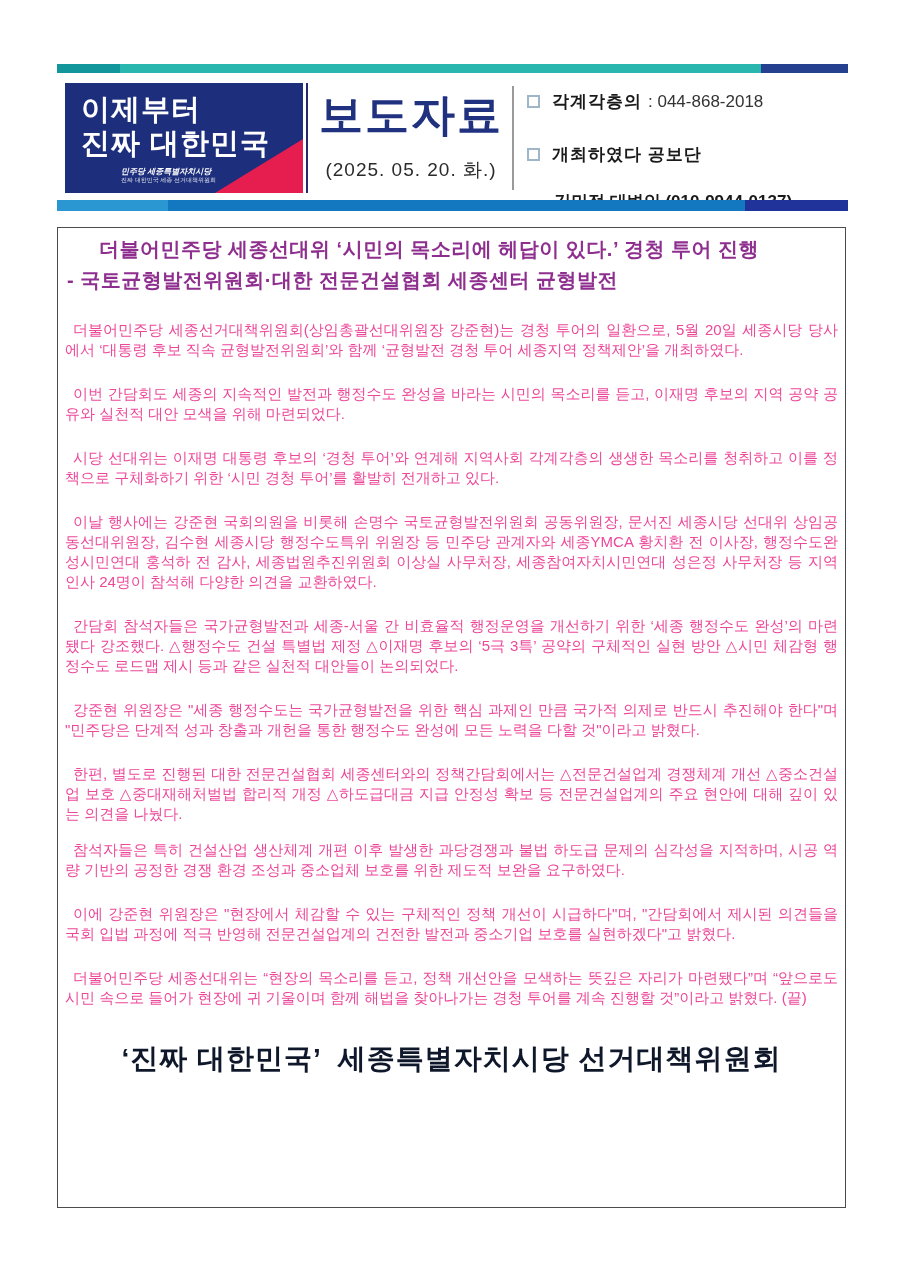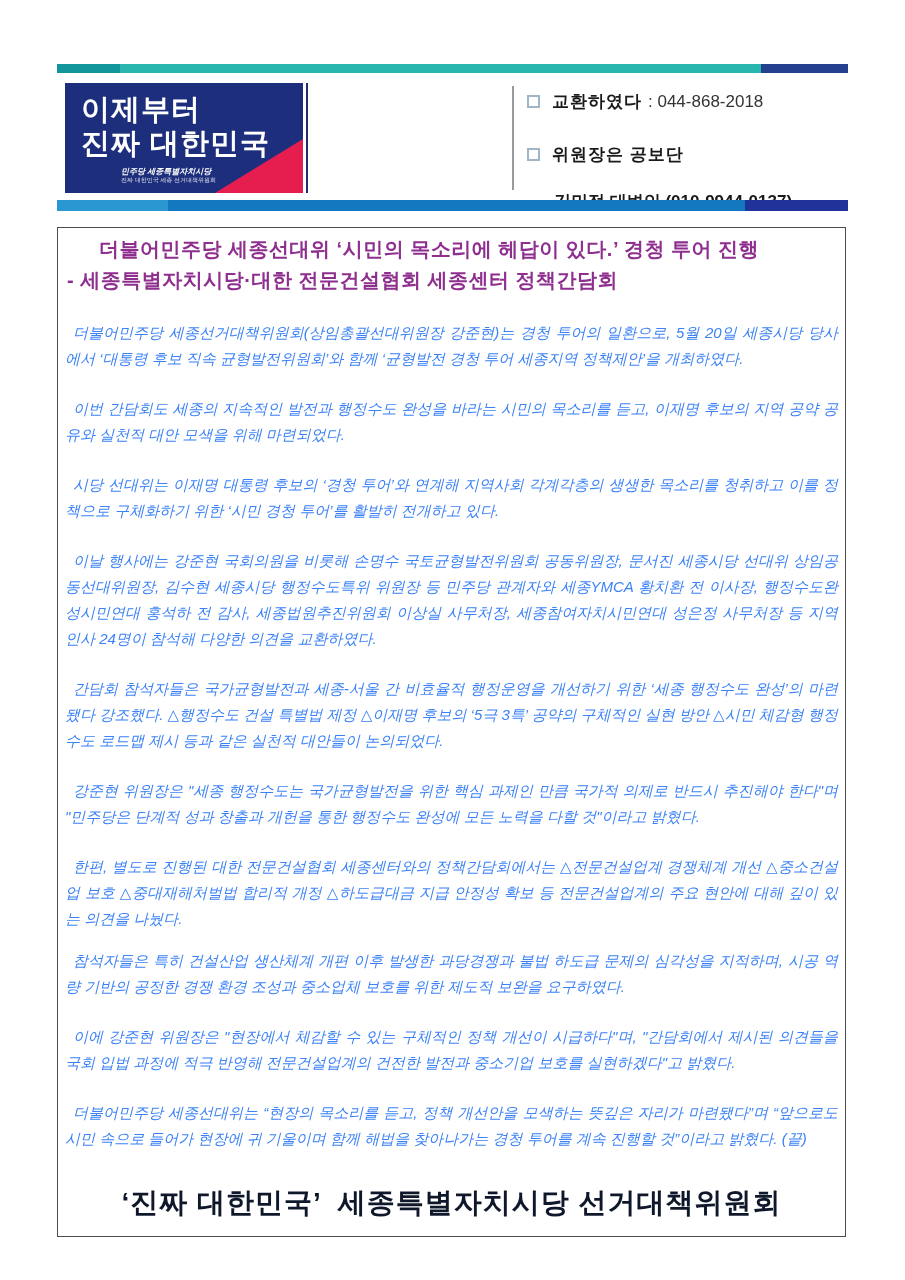--- a/index.html
+++ b/index.html
@@ -62,24 +62,23 @@
   
   .content-box {
     position: absolute; left: 57px; top: 227px; width: 789px; min-height: 981px;
     border: 1px solid #4c4c4c; padding: 6px 7px 14px 7px; background: #fff;
   }
   .title { color: #8e2e8e; font-weight: 800; font-size: 20px; line-height: 31px; letter-spacing: 0.5px; }
   .title .l1 { text-indent: 34px; }
   .title .l2 { text-indent: 2px; }
 
   p.body {
-    font-size: 15px; line-height: 26px; color: #3b82f6;
+    font-size: 15px; line-height: 20px; color: #ec4899;
     text-align: justify; margin: 24px 0 0 0; text-indent: 8px; font-weight: 500;
     word-break: break-word;
-    font-style: italic;
   }
   p.body.tight { margin-top: 16px; }
 
   .footer-line {
     margin-top: 32px; text-align: center; font-size: 28px; font-weight: 800;
     color: #0f172a; white-space: pre-wrap; letter-spacing: 1px;
   }
 </style>
 </head>
 <body>
@@ -101,51 +100,55 @@
       </div>
       <div class="red-tri"></div>
       <div class="logo-line">
         <div class="l1">민주당 세종특별자치시당</div>
         <div class="l2">진짜 대한민국 세종 선거대책위원회</div>
       </div>
     </div>
 
     <div class="vline1"></div>
 
+    <div class="doc-block">
+      <div class="doc-type">보도자료</div>
+      <div class="doc-date">(2025. 05. 20. 화.)</div>
+    </div>
 
     <div class="vline2"></div>
 
     <div class="contacts">
       <div class="contact-row first">
         <span class="cbx"></span>
-        <span class="c-label">교환하였다</span>
+        <span class="c-label">각계각층의</span>
         <span class="c-value">: 044-868-2018</span>
       </div>
       <div class="contact-row">
         <span class="cbx"></span>
-        <span class="c-label">위원장은 공보단</span>
+        <span class="c-label">개최하였다 공보단</span>
       </div>
       <div class="contact-row third">
         <span>김민정 대변인 (010-9944-0137)</span>
       </div>
     </div>
 
   </div>
 
   <div class="mid-bar">
     <div class="seg1"></div>
     <div class="seg2"></div>
     <div class="seg3"></div>
   </div>
 
   <div class="content-box">
 
     <div class="title">
       <div class="l1">더불어민주당 세종선대위 ‘시민의 목소리에 헤답이 있다.’ 경청 투어 진행</div>
-      <div class="l2">- 세종특별자치시당·대한 전문건설협회 세종센터 정책간담회</div>
+      <div class="l2">- 국토균형발전위원회·대한 전문건설협회 세종센터 균형발전</div>
     </div>
 
     <p class="body">더불어민주당 세종선거대책위원회(상임총괄선대위원장 강준현)는 경청 투어의 일환으로, 5월 20일 세종시당 당사에서 ‘대통령 후보 직속 균형발전위원회’와 함께 ‘균형발전 경청 투어 세종지역 정책제안’을 개최하였다.</p>
     <p class="body">이번 간담회도 세종의 지속적인 발전과 행정수도 완성을 바라는 시민의 목소리를 듣고, 이재명 후보의 지역 공약 공유와 실천적 대안 모색을 위해 마련되었다.</p>
     <p class="body">시당 선대위는 이재명 대통령 후보의 ‘경청 투어’와 연계해 지역사회 각계각층의 생생한 목소리를 청취하고 이를 정책으로 구체화하기 위한 ‘시민 경청 투어’를 활발히 전개하고 있다.</p>
     <p class="body">이날 행사에는 강준현 국회의원을 비롯해 손명수 국토균형발전위원회 공동위원장, 문서진 세종시당 선대위 상임공동선대위원장, 김수현 세종시당 행정수도특위 위원장 등 민주당 관계자와 세종YMCA 황치환 전 이사장, 행정수도완성시민연대 홍석하 전 감사, 세종법원추진위원회 이상실 사무처장, 세종참여자치시민연대 성은정 사무처장 등 지역 인사 24명이 참석해 다양한 의견을 교환하였다.</p>
     <p class="body">간담회 참석자들은 국가균형발전과 세종-서울 간 비효율적 행정운영을 개선하기 위한 ‘세종 행정수도 완성’의 마련됐다 강조했다. △행정수도 건설 특별법 제정 △이재명 후보의 ‘5극 3특’ 공약의 구체적인 실현 방안 △시민 체감형 행정수도 로드맵 제시 등과 같은 실천적 대안들이 논의되었다.</p>
     <p class="body">강준현 위원장은 "세종 행정수도는 국가균형발전을 위한 핵심 과제인 만큼 국가적 의제로 반드시 추진해야 한다"며 "민주당은 단계적 성과 창출과 개헌을 통한 행정수도 완성에 모든 노력을 다할 것"이라고 밝혔다.</p>
     <p class="body">한편, 별도로 진행된 대한 전문건설협회 세종센터와의 정책간담회에서는 △전문건설업계 경쟁체계 개선 △중소건설업 보호 △중대재해처벌법 합리적 개정 △하도급대금 지급 안정성 확보 등 전문건설업계의 주요 현안에 대해 깊이 있는 의견을 나눴다.</p>
     <p class="body tight">참석자들은 특히 건설산업 생산체계 개편 이후 발생한 과당경쟁과 불법 하도급 문제의 심각성을 지적하며, 시공 역량 기반의 공정한 경쟁 환경 조성과 중소업체 보호를 위한 제도적 보완을 요구하였다.</p>

